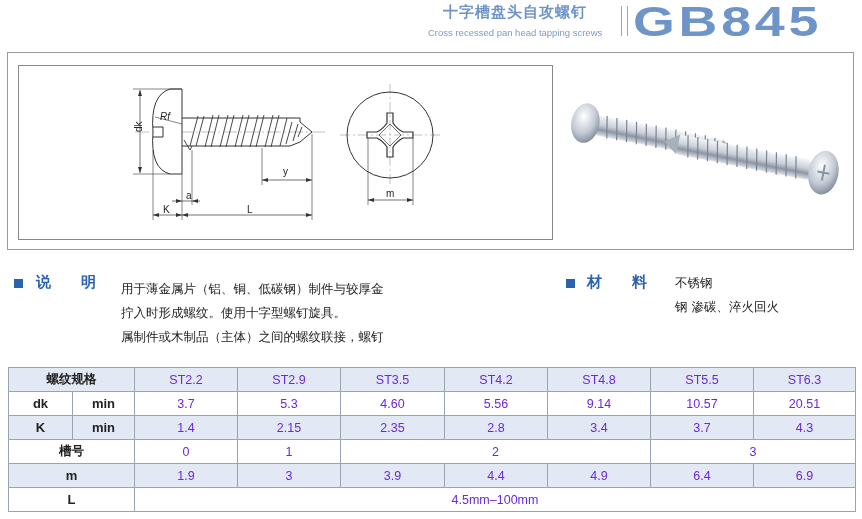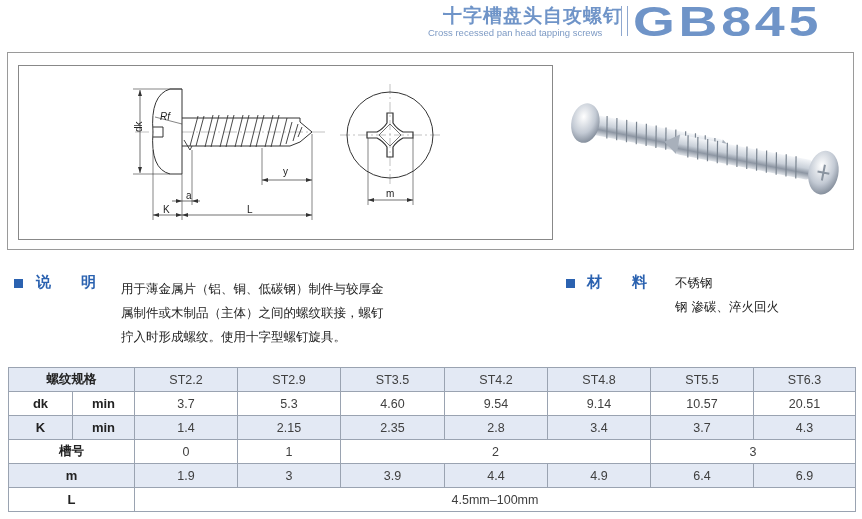--- a/index.html
+++ b/index.html
@@ -1,32 +1,32 @@
 <!DOCTYPE html>
 <html><head>
 <meta charset="utf-8">
 <style>
   html, body { margin:0; padding:0; background:#ffffff; }
   body { width:862px; height:519px; position:relative; overflow:hidden; font-family:"DejaVu Sans", sans-serif; color:#222; }
 
-  .title-zh { position:absolute; left:443px; top:3px; font-size:19px; color:#6f94c8; letter-spacing:1px; font-weight:bold; white-space:nowrap; }
+  .title-zh { position:absolute; left:443px; top:3px; font-size:15px; color:#6f94c8; letter-spacing:1px; font-weight:bold; white-space:nowrap; }
   .title-en { position:absolute; left:428px; top:27px; font-size:9.5px; color:#7d9ac4; font-family:"Liberation Sans", sans-serif; white-space:nowrap; }
   .title-bars { position:absolute; left:621px; top:6px; width:5px; height:30px; border-left:1.5px solid #8fa8cf; border-right:1.5px solid #8fa8cf; }
   .title-code { position:absolute; left:633px; top:-4px; font-size:43px; font-weight:bold; color:#6f94c8; font-family:"Liberation Sans", sans-serif; letter-spacing:3px; line-height:50px; transform:scaleX(1.25); transform-origin:left; }
 
   .outer-frame { position:absolute; left:7px; top:52px; width:847px; height:198px; border:1.5px solid #9a9a9a; box-sizing:border-box; }
   .inner-frame { position:absolute; left:18px; top:65px; width:535px; height:175px; border:1.5px solid #888; box-sizing:border-box; }
   .drawing { position:absolute; left:0; top:0; width:862px; height:260px; }
   .photo { position:absolute; left:565px; top:85px; width:285px; height:115px; }
   .sec-marker { position:absolute; width:9px; height:9px; background:#2b62b0; }
   .sec-title { position:absolute; color:#2b62b0; font-weight:bold; font-size:15px; white-space:nowrap; }
   .sec-body { position:absolute; font-size:12.5px; line-height:24px; color:#222; white-space:nowrap; }
 
   table.spec { position:absolute; left:8px; top:367px; width:847px; border-collapse:collapse; font-family:"Liberation Sans", sans-serif; font-size:12.5px; table-layout:fixed;padding-left:44px; }
-  table.spec td { border:1px solid #9aa3b1; height:23px; text-align:center; padding:0; color:#404040; }
+  table.spec td { border:1px solid #9aa3b1; height:23px; text-align:center; padding:0; color:#6d28d9; }
   table.spec tr.shade td { background:#e3e9f4; }
   table.spec td.lbl { font-weight:bold; color:#222; font-size:13px; }
   table.spec td.lbl-zh { font-weight:bold; color:#222; font-family:"DejaVu Sans", sans-serif; font-size:12.5px; }
 </style>
 </head>
 <body>
 
 <div class="title-zh">十字槽盘头自攻螺钉</div>
 <div class="title-en">Cross recessed pan head tapping screws</div>
 <div class="title-bars"></div>
@@ -162,22 +162,22 @@
     </g>
     <ellipse cx="258" cy="88" rx="15" ry="22" fill="url(#head)"></ellipse>
     <path d="M252 88 h12 M258 80 v16" stroke="#8a94a0" stroke-width="2"></path>
   </g>
 </svg>
 
 <div class="sec-marker" style="left:14px; top:279px;"></div>
 <div class="sec-title" style="left:36px; top:273px;">说　　明</div>
 <div class="sec-body" style="left:121px; top:277px;">
   <div>用于薄金属片（铝、铜、低碳钢）制件与较厚金</div>
+  <div>拧入时形成螺纹。使用十字型螺钉旋具。</div>
   <div>属制件或木制品（主体）之间的螺纹联接，螺钉</div>
-  <div>拧入时形成螺纹。使用十字型螺钉旋具。</div>
 </div>
 
 <div class="sec-marker" style="left:566px; top:279px;"></div>
 <div class="sec-title" style="left:587px; top:273px;">材　　料</div>
 <div class="sec-body" style="left:675px; top:271px;">
   <div>不锈钢</div>
   <div>钢  渗碳、淬火回火</div>
 </div>
 
 <table class="spec">
@@ -202,21 +202,21 @@
     <td>ST4.8</td>
     <td>ST5.5</td>
     <td>ST6.3</td>
   </tr>
   <tr>
     <td class="lbl">dk</td>
     <td class="lbl">min</td>
     <td>3.7</td>
     <td>5.3</td>
     <td>4.60</td>
-    <td>9.54</td>
+    <td>5.56</td>
     <td>9.14</td>
     <td>10.57</td>
     <td>20.51</td>
   </tr>
   <tr class="shade">
     <td class="lbl">K</td>
     <td class="lbl">min</td>
     <td>1.4</td>
     <td>2.15</td>
     <td>2.35</td>

